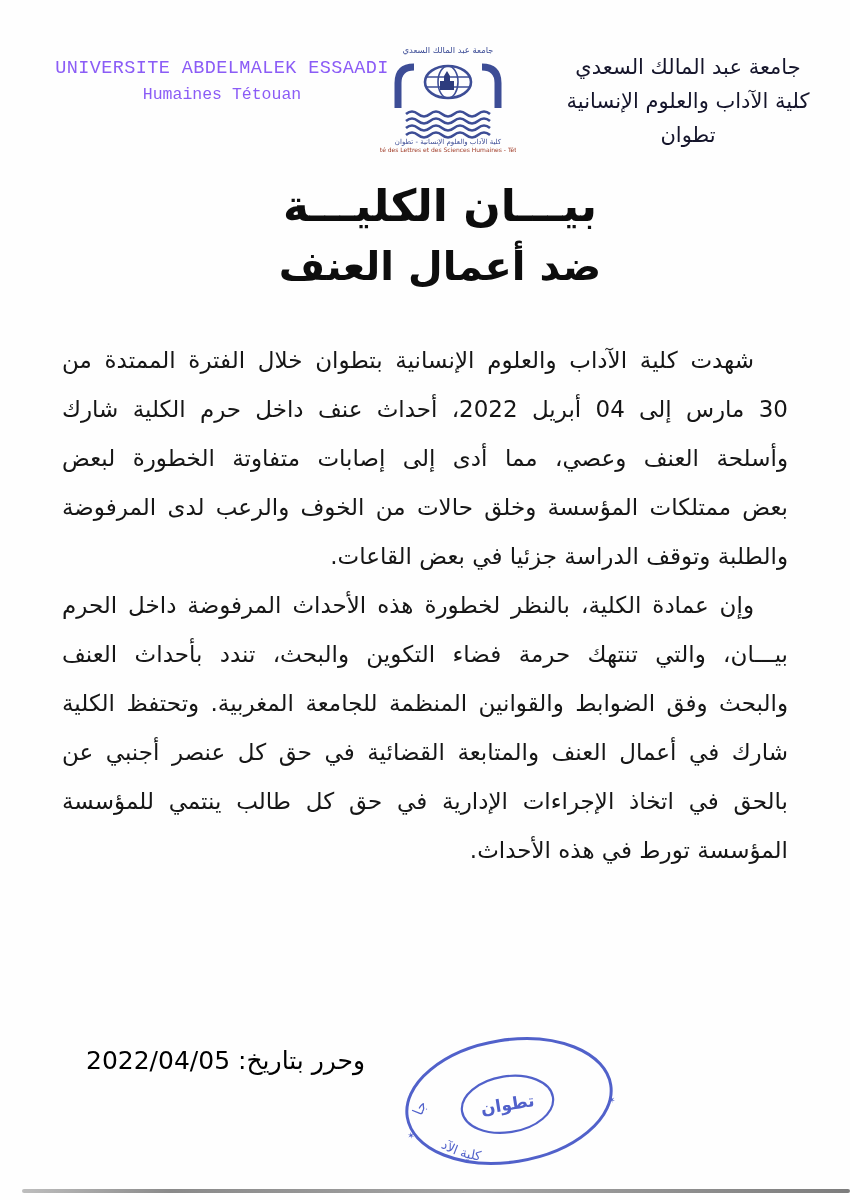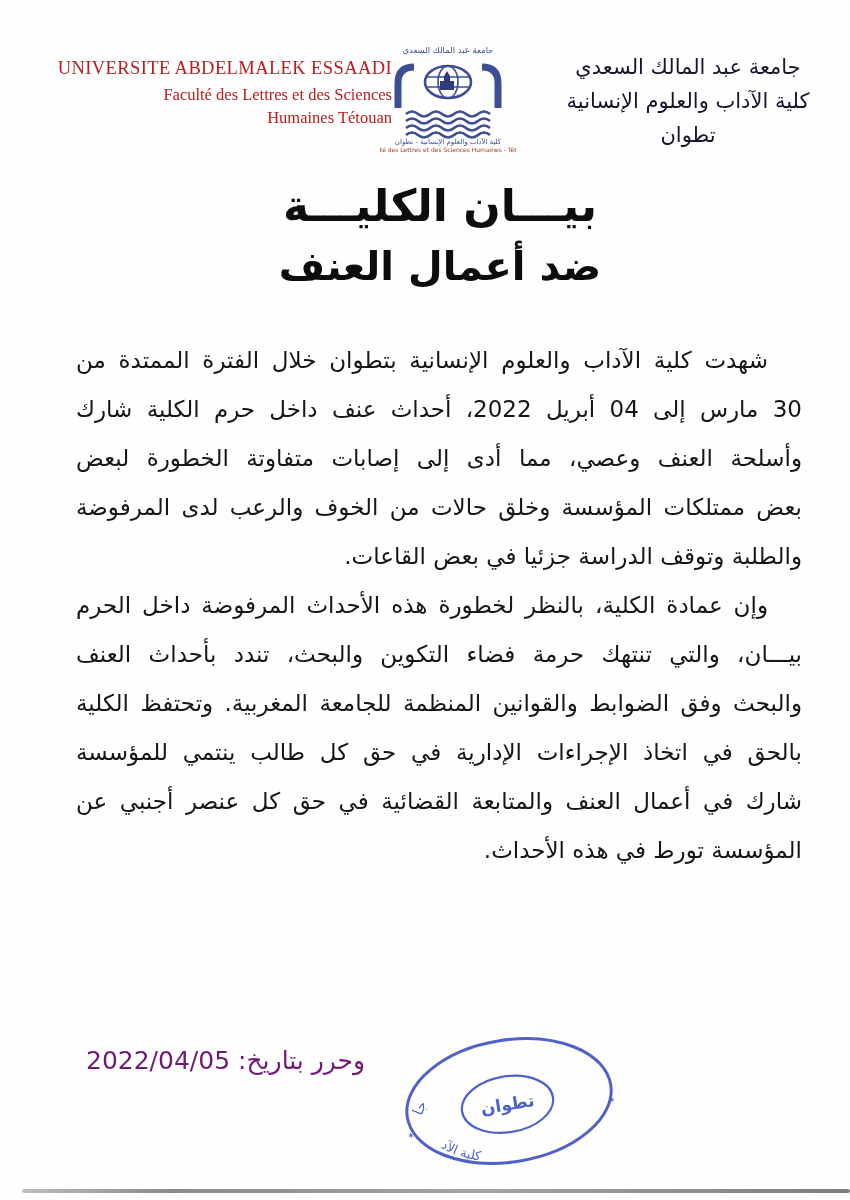--- a/index.html
+++ b/index.html
@@ -15,23 +15,23 @@
     position: relative;
     width: 850px;
     height: 1200px;
     background: #fefefe;
   }
 
   
   .hdr-left {
     position: absolute;
     left: 52px; top: 58px; width: 340px;
-    text-align: right;
-    color: #b91c1c;
-    font-family: Liberation Serif, serif;
+    text-align: center;
+    color: #8b5cf6;
+    font-family: Liberation Mono, monospace;
   }
   .hdr-left .l1 { font-size: 18.5px; letter-spacing: 0.4px; margin-bottom: 4px; }
   .hdr-left .l2, .hdr-left .l3 { font-size: 16.5px; line-height: 23px; }
 
   .hdr-logo {
     position: absolute;
     left: 380px; top: 42px; width: 136px; height: 112px;
   }
 
   .hdr-right {
@@ -54,21 +54,21 @@
     color: #0d0d0d;
     font-weight: bold;
     font-family: "DejaVu Sans", sans-serif;
   }
   .doc-title .t1 { font-size: 44px; line-height: 62px; }
   .doc-title .t2 { font-size: 40px; line-height: 58px; }
 
   
   .doc-body {
     position: absolute;
-    left: 76px; top: 336px; width: 726px;
+    left: 62px; top: 336px; width: 726px;
     direction: rtl;
     color: #161616;
     font-size: 23px;
     line-height: 49px;
     font-family: "DejaVu Sans", sans-serif;
   }
   .bline {
     text-align: justify;
     text-align-last: justify;
     text-justify: inter-word;
@@ -78,21 +78,21 @@
     text-align: left;
     text-align-last: right;
   }
 
   
   .date-line {
     position: absolute;
     left: 86px; top: 1046px;
     direction: rtl;
     font-size: 25px;
-    color: #701a75;
+    color: #000000;
     font-family: "DejaVu Sans", sans-serif;
   }
   .stamp {
     position: absolute;
     left: 392px; top: 1026px;
     width: 235px; height: 150px;
   }
   .scan-line {
     position: absolute;
     left: 22px; top: 1189px;
@@ -103,21 +103,20 @@
     border-radius: 2px;
   }
 </style>
 </head>
 <body>
 
 <div class="page">
 
   <div class="hdr-left">
     <div class="l1">UNIVERSITE ABDELMALEK ESSAADI</div>
-    <div class="l2">Faculté des Lettres et des Sciences</div>
     <div class="l3">Humaines Tétouan</div>
   </div>
 
   <div class="hdr-logo">
     <svg width="136" height="112" viewBox="0 0 136 112">
       <text x="68" y="11" text-anchor="middle" font-size="8.5" fill="#3d4d96">جامعة عبد المالك السعدي</text>
 
       <path d="M34 25 C21 25 18 33 18 41 L18 66" stroke="#3d4d96" stroke-width="7" fill="none"></path>
       <path d="M102 25 C115 25 118 33 118 41 L118 66" stroke="#3d4d96" stroke-width="7" fill="none"></path>
 
@@ -150,22 +149,22 @@
 
   <div class="doc-body">
     <div class="bline indent">شهدت كلية الآداب والعلوم الإنسانية بتطوان خلال الفترة الممتدة من</div>
     <div class="bline">30 مارس إلى 04 أبريل 2022، أحداث عنف داخل حرم الكلية شارك</div>
     <div class="bline">وأسلحة العنف وعصي، مما أدى إلى إصابات متفاوتة الخطورة لبعض</div>
     <div class="bline">بعض ممتلكات المؤسسة وخلق حالات من الخوف والرعب لدى المرفوضة</div>
     <div class="bline lastline">والطلبة وتوقف الدراسة جزئيا في بعض القاعات.</div>
     <div class="bline indent">وإن عمادة الكلية، بالنظر لخطورة هذه الأحداث المرفوضة داخل الحرم</div>
     <div class="bline">بيـــان، والتي تنتهك حرمة فضاء التكوين والبحث، تندد بأحداث العنف</div>
     <div class="bline">والبحث وفق الضوابط والقوانين المنظمة للجامعة المغربية. وتحتفظ الكلية</div>
+    <div class="bline">شارك في أعمال العنف والمتابعة القضائية في حق كل عنصر أجنبي عن</div>
     <div class="bline">بالحق في اتخاذ الإجراءات الإدارية في حق كل طالب ينتمي للمؤسسة</div>
-    <div class="bline">شارك في أعمال العنف والمتابعة القضائية في حق كل عنصر أجنبي عن</div>
     <div class="bline lastline">المؤسسة تورط في هذه الأحداث.</div>
   </div>
 
   <div class="date-line">وحرر بتاريخ: 2022/04/05</div>
 
   <div class="stamp">
     <svg width="235" height="150" viewBox="-117 -75 235 150">
       <g transform="rotate(-9)" opacity="0.9">
         <ellipse cx="0" cy="0" rx="103" ry="61" fill="none" stroke="#3f51c5" stroke-width="3"></ellipse>
         <ellipse cx="-2" cy="3" rx="46" ry="28" fill="none" stroke="#3f51c5" stroke-width="2.2"></ellipse>

